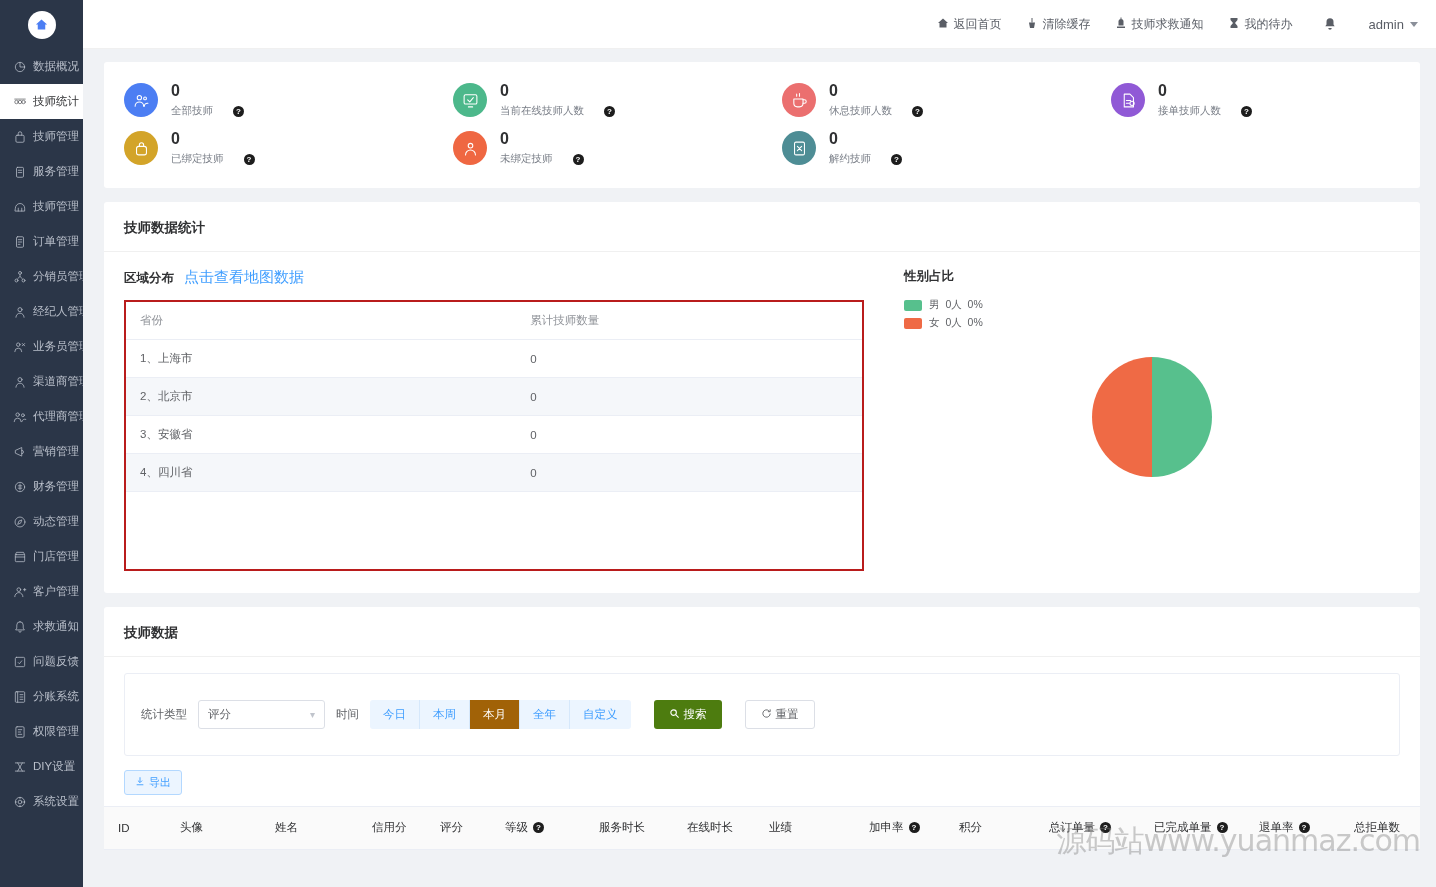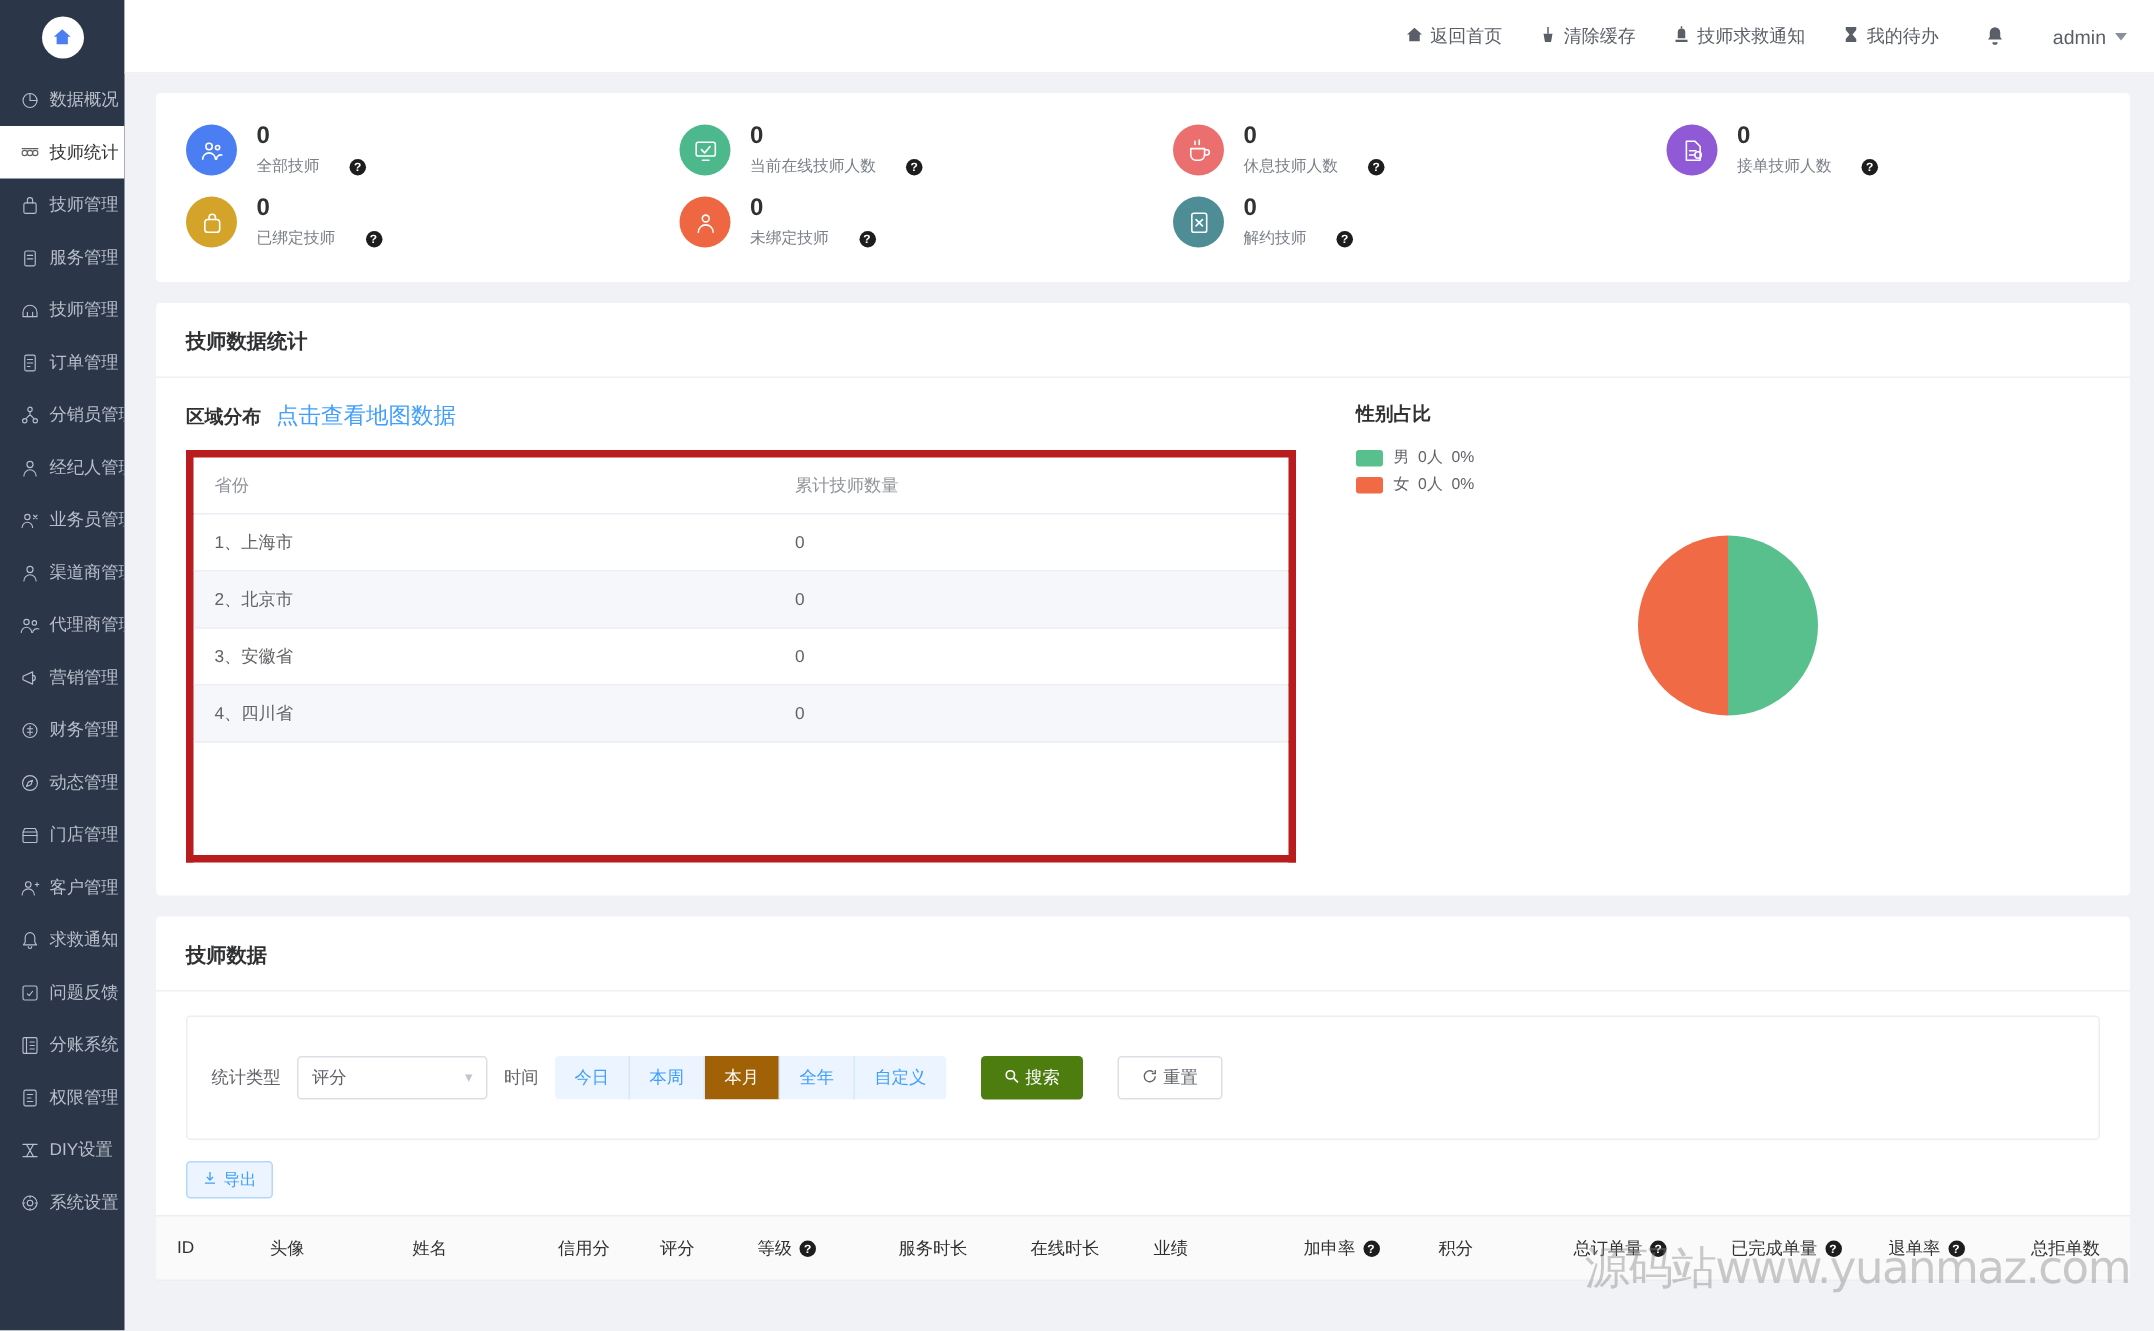--- a/index.html
+++ b/index.html
@@ -104,21 +104,21 @@
   }
 
   
   .ds-body { display: flex; padding: 16px 20px 22px 20px; }
   .ds-left { width: 58%; }
   .ds-right { width: 42%; padding-left: 40px; }
   .sec-head { display: flex; align-items: baseline; gap: 10px; margin-bottom: 13px; }
   .sec-title { font-size: 12.5px; font-weight: bold; color: #303133; }
   .sec-link { font-size: 15px; color: #409eff; cursor: pointer; }
 
-  .tbl { width: 100%; border: 5px solid #b91c1c; border-collapse: collapse; }
+  .tbl { width: 100%; border: 2px solid #b91c1c; border-collapse: collapse; }
   .tbl th {
     text-align: left; font-size: 11.5px; font-weight: normal; color: #909399;
     padding: 11px 14px; border-bottom: 1px solid #ebeef5; background: #fff;
   }
   .tbl td {
     font-size: 11.5px; color: #606266;
     padding: 11px 14px; border-bottom: 1px solid #ebeef5;
   }
   .tbl tbody tr:nth-child(even) { background: #f5f7fa; }
   .tbl .filler td { height: 78px; border-bottom: none; }

